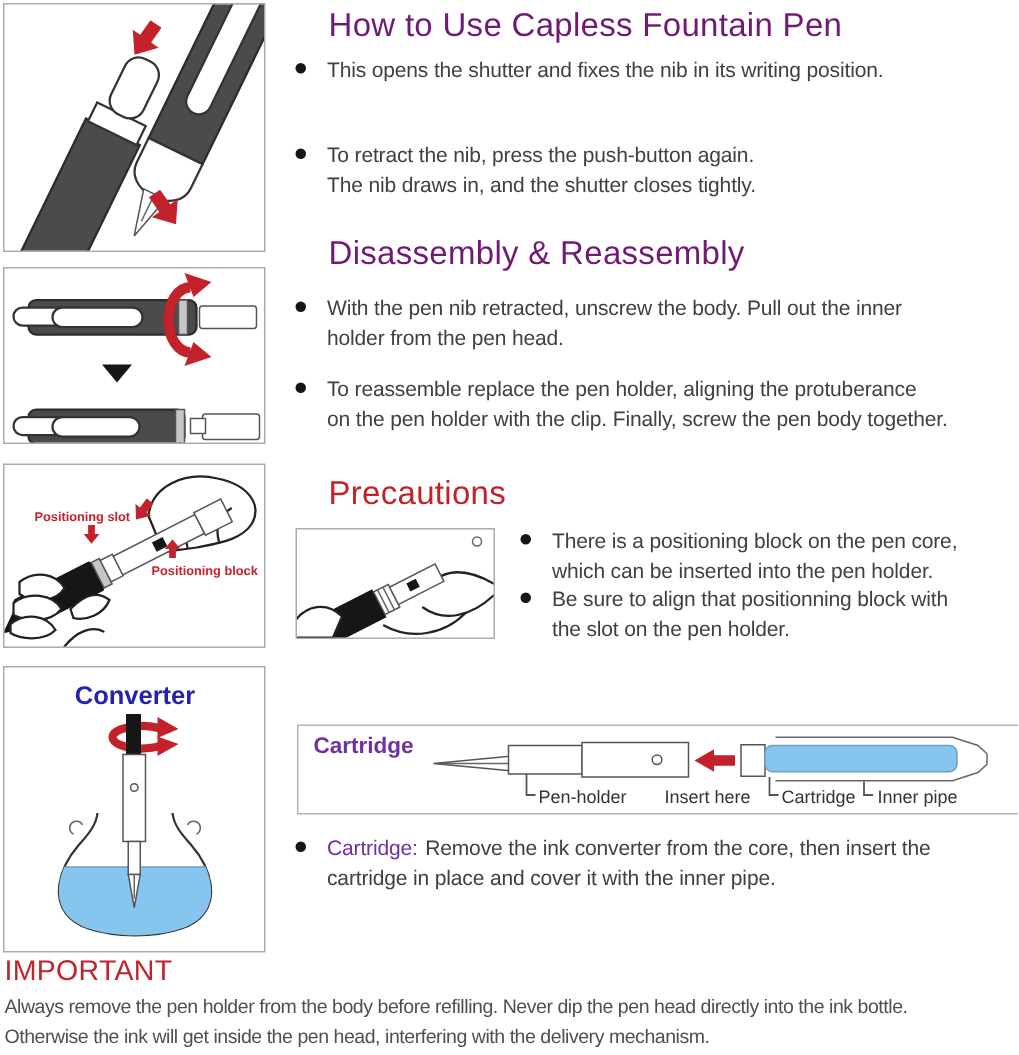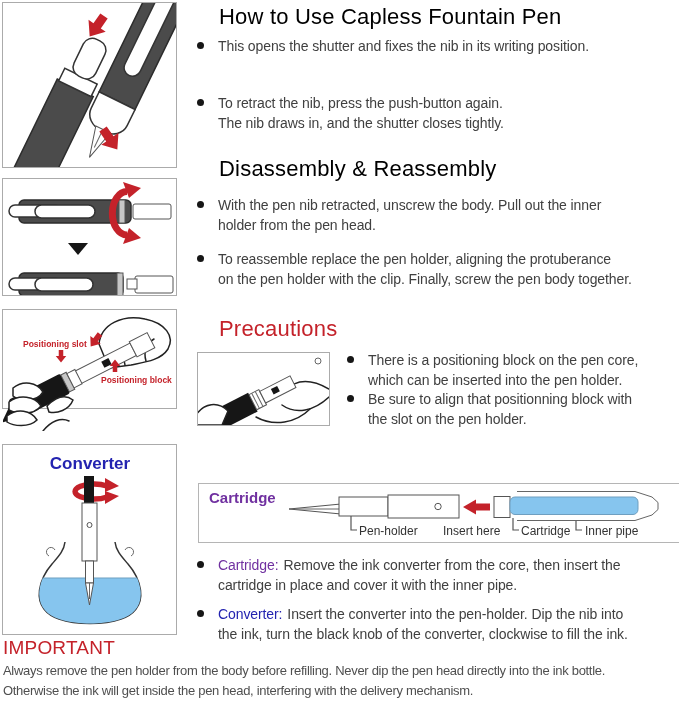--- a/index.html
+++ b/index.html
@@ -1,19 +1,19 @@
 <!DOCTYPE html>
 <html style="--red: #c4222a; --purple: #7030a0; --blue: #2323b0; --ink_blue: #86c5ee; --pen_dark: #4b4b4b; --border_gray: #ababab;"><head>
 <meta charset="utf-8">
 <style>
   html,body{margin:0;padding:0;background:#fff}
   .page{position:relative;width:679px;height:703px;background:#fff;overflow:hidden;
         font-family:"Liberation Sans",sans-serif}
   .ibox{position:absolute;background:#fff;border:1px solid #ababab;box-sizing:border-box}
-  .h{position:absolute;font-size:22px;color:#000000;white-space:nowrap;letter-spacing:.2px}
+  .h{position:absolute;font-size:22px;color:#701a75;white-space:nowrap;letter-spacing:.2px}
   .h.red{color:var(--red)}
   .bullet{position:absolute;display:flex;gap:14px}
   .bullet.tight{}
   .dot{flex:none;width:7px;height:7px;border-radius:50%;background:#161616;margin-top:6px}
   .blines{font-size:14px;line-height:20px;color:#404040;white-space:nowrap;letter-spacing:-0.1px}
   .term{font-weight:400;margin-right:5px}
   .purple{color:var(--purple)}
   .blue{color:var(--blue)}
   #diagbox{left:198px;top:483px;width:484px;height:60px;border:1px solid #b5b5b5}
   .diagtitle{position:absolute;left:10px;top:5px;font-size:15px;font-weight:700;color:var(--purple)}
@@ -86,21 +86,21 @@
         <rect x="132" y="97" width="38" height="17" rx="2" class="wthin"></rect>
         <rect x="124" y="100" width="10" height="10" class="wthin"></rect>
         <rect x="16" y="94" width="104" height="23" rx="5" class="penbody"></rect>
         <rect x="6" y="99" width="52" height="12" rx="6" class="wpart"></rect>
         <rect x="32" y="99" width="58" height="13" rx="6.5" class="wpart"></rect>
         <rect x="114" y="94" width="6" height="23" class="silver"></rect>
       </g>
     </svg>
   </div>
 
-  <div class="ibox" style="left:2px;top:309px;width:175px;height:100px">
+  <div class="ibox" style="left:2px;top:309px;width:175px;height:123px">
     <svg width="173" height="121" viewBox="0 0 173 121">
 
       <path d="M96,34 C98,14 120,4 142,9 C162,13 172,26 165,39 C158,50 143,52 128,55 L106,58 Z" class="hf"></path>
       <path d="M122,55 C119,44 123,36 131,31" class="hl"></path>
       <path d="M143,51 C140,41 144,33 151,29" class="hl"></path>
 
       <g transform="translate(66,72) rotate(-27)">
         <rect x="0" y="-6.5" width="10" height="13" class="wthin"></rect>
         <line x1="3.5" y1="-6.5" x2="3.5" y2="6.5" class="othin"></line>
         <line x1="7" y1="-6.5" x2="7" y2="6.5" class="othin"></line>
@@ -257,25 +257,18 @@
     <div class="dlabel" style="left:386px">Inner pipe</div>
   </div>
 
   <div class="bullet" style="left:197px;top:555px">
     <span class="dot"></span>
     <div class="blines">
       <div><b class="term purple">Cartridge:</b><span>Remove the ink converter from the core, then insert the</span></div>
       <div>cartridge in place and cover it with the inner pipe.</div>
     </div>
   </div>
-  <div class="bullet" style="left:197px;top:604px">
-    <span class="dot"></span>
-    <div class="blines">
-      <div><b class="term blue">Converter:</b><span>Insert the converter into the pen-holder. Dip the nib into</span></div>
-      <div>the ink, turn the black knob of the converter, clockwise to fill the ink.</div>
-    </div>
-  </div>
 
   <div class="imp-title">IMPORTANT</div>
   <div class="imp-line" style="top:663px">Always remove the pen holder from the body before refilling. Never dip the pen head directly into the ink bottle.</div>
   <div class="imp-line" style="top:683px">Otherwise the ink will get inside the pen head, interfering with the delivery mechanism.</div>
 
 </div>
 
 </body></html>

